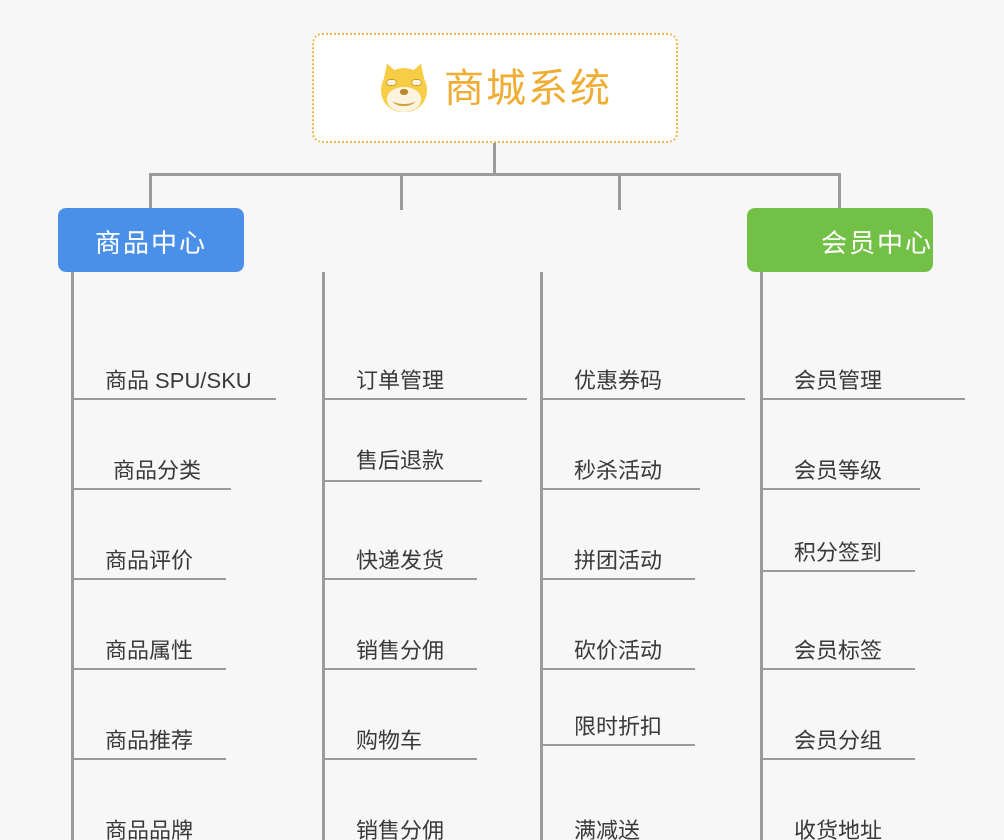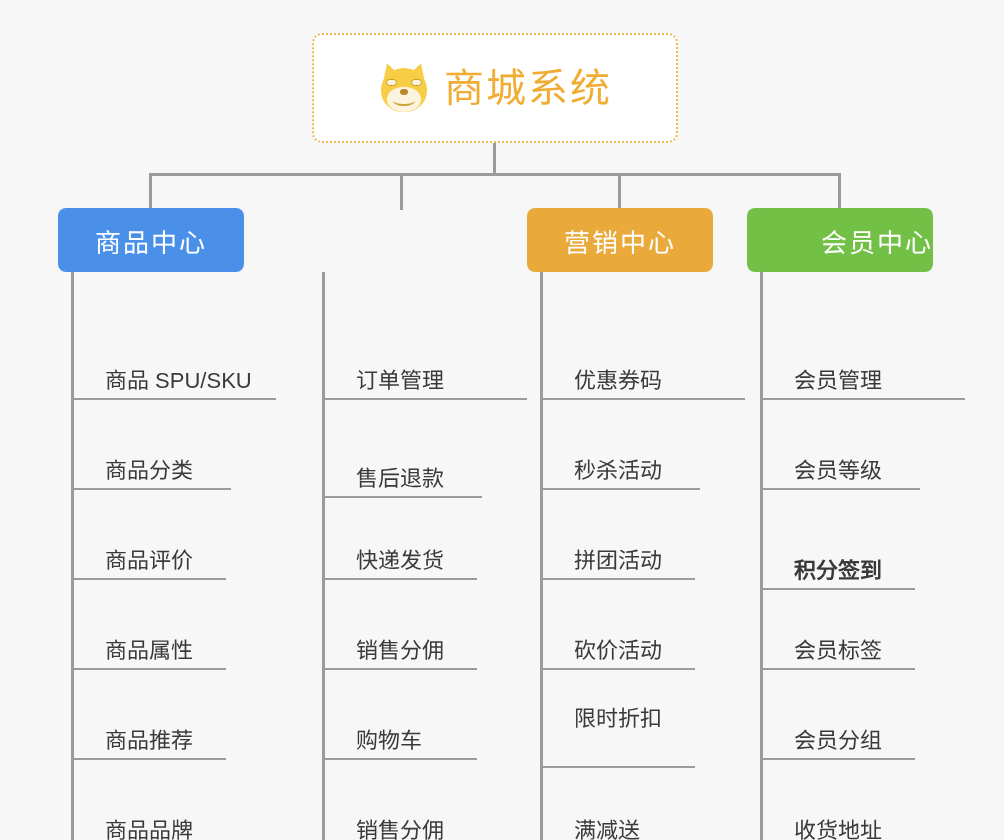--- a/index.html
+++ b/index.html
@@ -188,33 +188,30 @@
   <div class="line v-line" style="left: 493px; top: 143px; height: 33px; background: rgb(155, 155, 155);"></div>
   <div class="line h-line" style="left: 149px; top: 173px; width: 692px; background: rgb(155, 155, 155);"></div>
   <div class="line v-line" style="left: 149px; top: 173px; height: 37px; background: rgb(155, 155, 155);"></div>
   <div class="line v-line" style="left: 400px; top: 173px; height: 37px; background: rgb(155, 155, 155);"></div>
   <div class="line v-line" style="left: 618px; top: 173px; height: 37px; background: rgb(155, 155, 155);"></div>
   <div class="line v-line" style="left: 838px; top: 173px; height: 37px; background: rgb(155, 155, 155);"></div>
 
   <div class="category-box" style="left: 58px; width: 186px; background: rgb(74, 144, 232);">
     <span>商品中心</span>
   </div>
-  <div class="category-box" style="left: 527px; width: 186px; background: rgb(234, 169, 59);">
-    <span>营销中心</span>
-  </div>
   <div class="category-box" style="left: 747px; width: 186px; background: rgb(115, 192, 71); justify-content: flex-end;">
     <span>会员中心</span>
   </div>
 
   <div class="leaf-column" style="left:71px;">
     <div class="trunk" style="background: rgb(155, 155, 155); height: 578px;"></div>
     <div class="leaf-item" style="top: 38px; width: 205px; border-bottom-color: rgb(155, 155, 155);">
         <span class="leaf-label">商品 SPU/SKU</span>
       </div>
-    <div class="leaf-item" style="top: 128px; width: 160px; border-bottom-color: rgb(155, 155, 155);">
+    <div class="leaf-item" style="top: 128px; width: 160px; border-bottom-color: rgb(155, 155, 155); padding-left: 8px;">
         <span class="leaf-label">商品分类</span>
       </div>
     <div class="leaf-item" style="top: 218px; width: 155px; border-bottom-color: rgb(155, 155, 155);">
         <span class="leaf-label">商品评价</span>
       </div>
     <div class="leaf-item" style="top: 308px; width: 155px; border-bottom-color: rgb(155, 155, 155);">
         <span class="leaf-label">商品属性</span>
       </div>
     <div class="leaf-item" style="top: 398px; width: 155px; border-bottom-color: rgb(155, 155, 155);">
         <span class="leaf-label">商品推荐</span>
@@ -222,21 +219,21 @@
     <div class="leaf-item" style="top: 488px; width: 155px; border-bottom-color: rgb(155, 155, 155);">
         <span class="leaf-label">商品品牌</span>
       </div>
   </div>
 
   <div class="leaf-column" style="left:322px;">
     <div class="trunk" style="background: rgb(155, 155, 155); height: 578px;"></div>
     <div class="leaf-item" style="top: 38px; width: 205px; border-bottom-color: rgb(155, 155, 155);">
         <span class="leaf-label">订单管理</span>
       </div>
-    <div class="leaf-item" style="top: 136px; width: 160px; border-bottom-color: rgb(155, 155, 155);">
+    <div class="leaf-item" style="top: 120px; width: 160px; border-bottom-color: rgb(155, 155, 155); font-family: Liberation Mono, monospace;">
         <span class="leaf-label">售后退款</span>
       </div>
     <div class="leaf-item" style="top: 218px; width: 155px; border-bottom-color: rgb(155, 155, 155);">
         <span class="leaf-label">快递发货</span>
       </div>
     <div class="leaf-item" style="top: 308px; width: 155px; border-bottom-color: rgb(155, 155, 155);">
         <span class="leaf-label">销售分佣</span>
       </div>
     <div class="leaf-item" style="top: 398px; width: 155px; border-bottom-color: rgb(155, 155, 155);">
         <span class="leaf-label">购物车</span>
@@ -253,37 +250,37 @@
       </div>
     <div class="leaf-item" style="top: 128px; width: 160px; border-bottom-color: rgb(155, 155, 155);">
         <span class="leaf-label">秒杀活动</span>
       </div>
     <div class="leaf-item" style="top: 218px; width: 155px; border-bottom-color: rgb(155, 155, 155);">
         <span class="leaf-label">拼团活动</span>
       </div>
     <div class="leaf-item" style="top: 308px; width: 155px; border-bottom-color: rgb(155, 155, 155);">
         <span class="leaf-label">砍价活动</span>
       </div>
-    <div class="leaf-item" style="top: 406px; width: 155px; border-bottom-color: rgb(155, 155, 155); align-items: center;">
+    <div class="leaf-item" style="top: 384px; width: 155px; border-bottom-color: rgb(155, 155, 155);">
         <span class="leaf-label">限时折扣</span>
       </div>
     <div class="leaf-item" style="top: 488px; width: 155px; border-bottom-color: rgb(155, 155, 155);">
         <span class="leaf-label">满减送</span>
       </div>
   </div>
 
   <div class="leaf-column" style="left:760px;">
     <div class="trunk" style="background: rgb(155, 155, 155); height: 578px;"></div>
     <div class="leaf-item" style="top: 38px; width: 205px; border-bottom-color: rgb(155, 155, 155);">
         <span class="leaf-label">会员管理</span>
       </div>
     <div class="leaf-item" style="top: 128px; width: 160px; border-bottom-color: rgb(155, 155, 155);">
         <span class="leaf-label">会员等级</span>
       </div>
-    <div class="leaf-item" style="top: 228px; width: 155px; border-bottom-color: rgb(155, 155, 155); font-weight: bold;">
+    <div class="leaf-item" style="top: 210px; width: 155px; border-bottom-color: rgb(155, 155, 155);">
         <span class="leaf-label">积分签到</span>
       </div>
     <div class="leaf-item" style="top: 308px; width: 155px; border-bottom-color: rgb(155, 155, 155);">
         <span class="leaf-label">会员标签</span>
       </div>
     <div class="leaf-item" style="top: 398px; width: 155px; border-bottom-color: rgb(155, 155, 155);">
         <span class="leaf-label">会员分组</span>
       </div>
     <div class="leaf-item" style="top: 488px; width: 155px; border-bottom-color: rgb(155, 155, 155);">
         <span class="leaf-label">收货地址</span>

